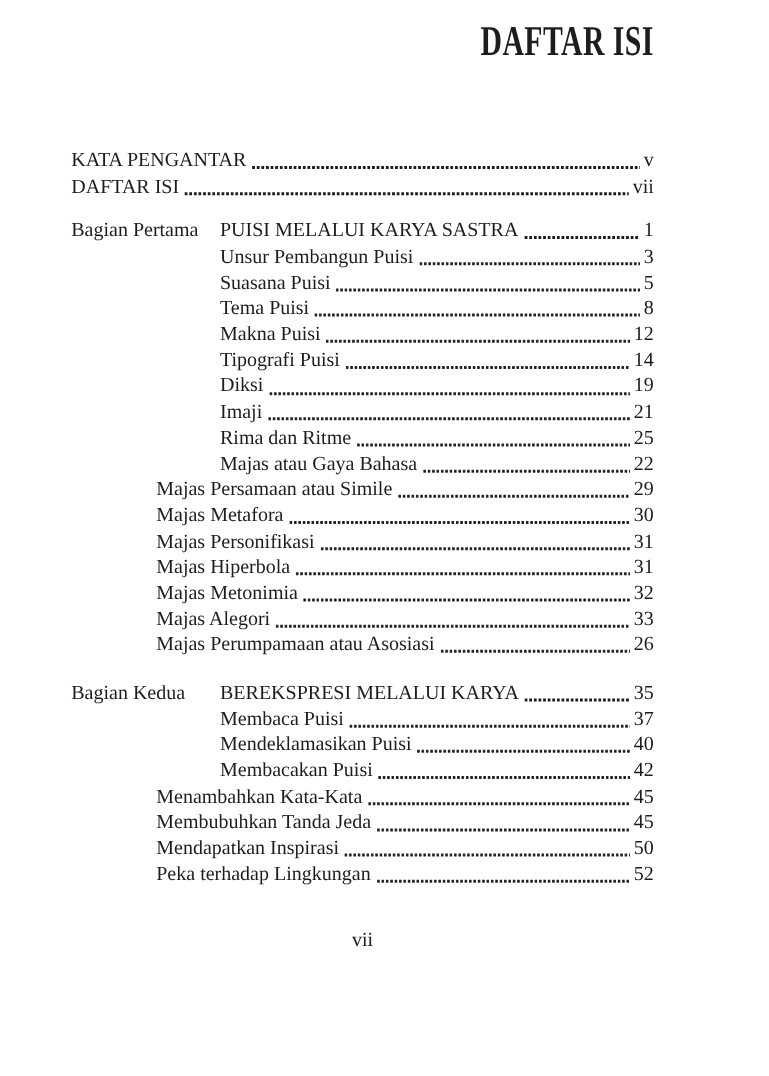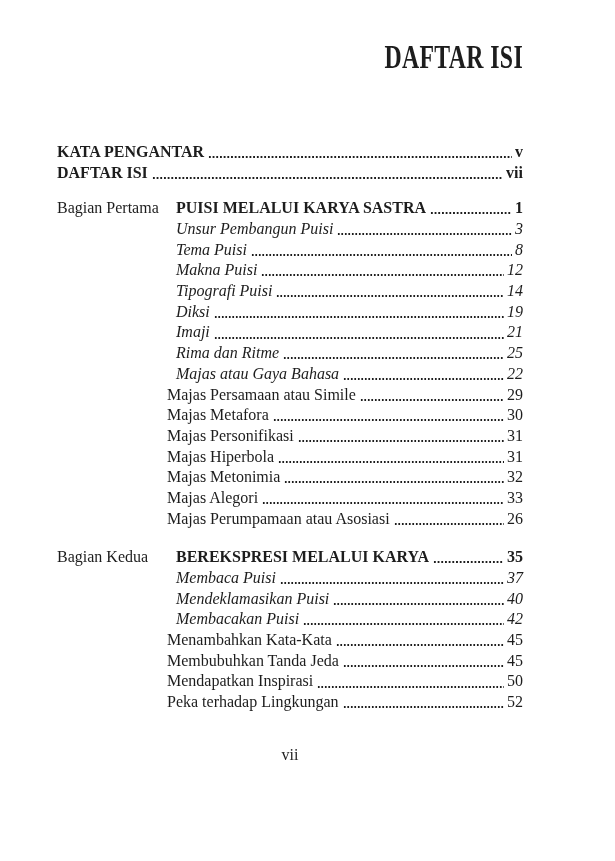--- a/index.html
+++ b/index.html
@@ -9,21 +9,21 @@
     position: relative;
     width: 615px;
     height: 861px;
     background: var(--paper);
     color: var(--ink);
     font-family: "Liberation Serif", serif;
     font-size: 16px;
     overflow: hidden;
   }
   .content {
-    padding: 39px 92px 0 57px; 
+    padding: 16px 92px 0 57px; 
   }
   .doc-title-wrap {
     text-align: right;
     height: 36px;
     line-height: 36px;
   }
   .doc-title {
     display: inline-block;
     font-weight: 700;
     font-size: 34px;
@@ -42,23 +42,23 @@
     line-height: 20.7px;
     height: 20.7px;
     white-space: nowrap;
   }
   .row .part {
     flex: 0 0 119px;
     font-weight: 400;
   }
   .row .label { flex: 0 0 auto; }
   .row .page-num { flex: 0 0 auto; text-align: right; }
-  .row.b .label, .row.b .page-num { font-weight: 700; }
-  .row.l1 { margin-left: 119px; font-style: italic; }
-  .row.l2 { margin-left: 110px; }
+  .row.b .label, .row.b .page-num { font-weight: 400; }
+  .row.l1 { margin-left: 119px; }
+  .row.l2 { margin-left: 68px; }
   .dots {
     flex: 1 1 auto;
     min-width: 6px;
     align-self: stretch;
     margin: 0 3px 0 4px;
     background-image: radial-gradient(circle, var(--ink) 0.95px, transparent 1.3px);
     background-size: 3.5px 3.5px;
     background-repeat: repeat-x;
     background-position: left 0 bottom 4.2px;
   }
@@ -107,20 +107,26 @@
     <span class="page-num">1</span>
   </div>
           <div class="row l1">
 
     <span class="label">Unsur Pembangun Puisi</span>
     <span class="dots"></span>
     <span class="page-num">3</span>
   </div>
           <div class="row l1">
 
+    <span class="label">Suasana Puisi</span>
+    <span class="dots"></span>
+    <span class="page-num">5</span>
+  </div>
+          <div class="row l1">
+
     <span class="label">Tema Puisi</span>
     <span class="dots"></span>
     <span class="page-num">8</span>
   </div>
           <div class="row l1">
 
     <span class="label">Makna Puisi</span>
     <span class="dots"></span>
     <span class="page-num">12</span>
   </div>

